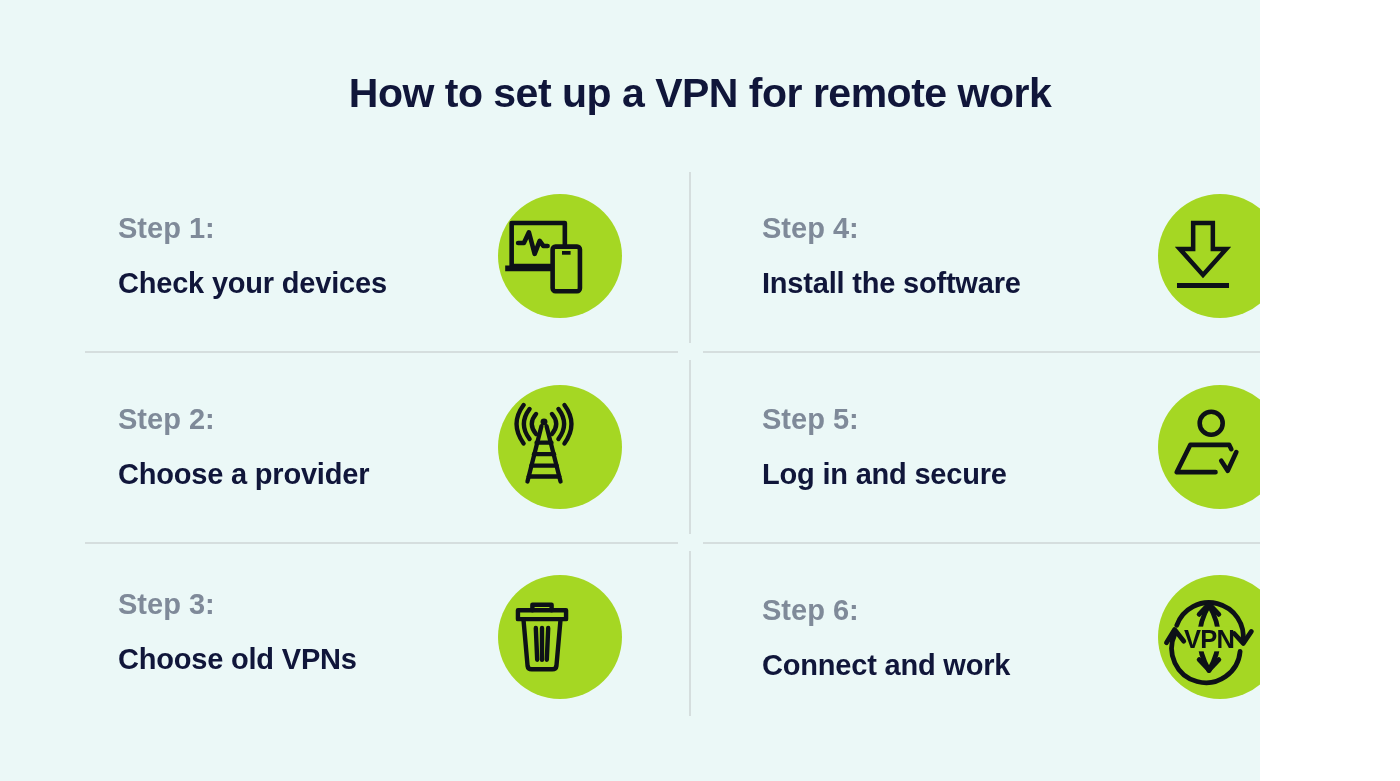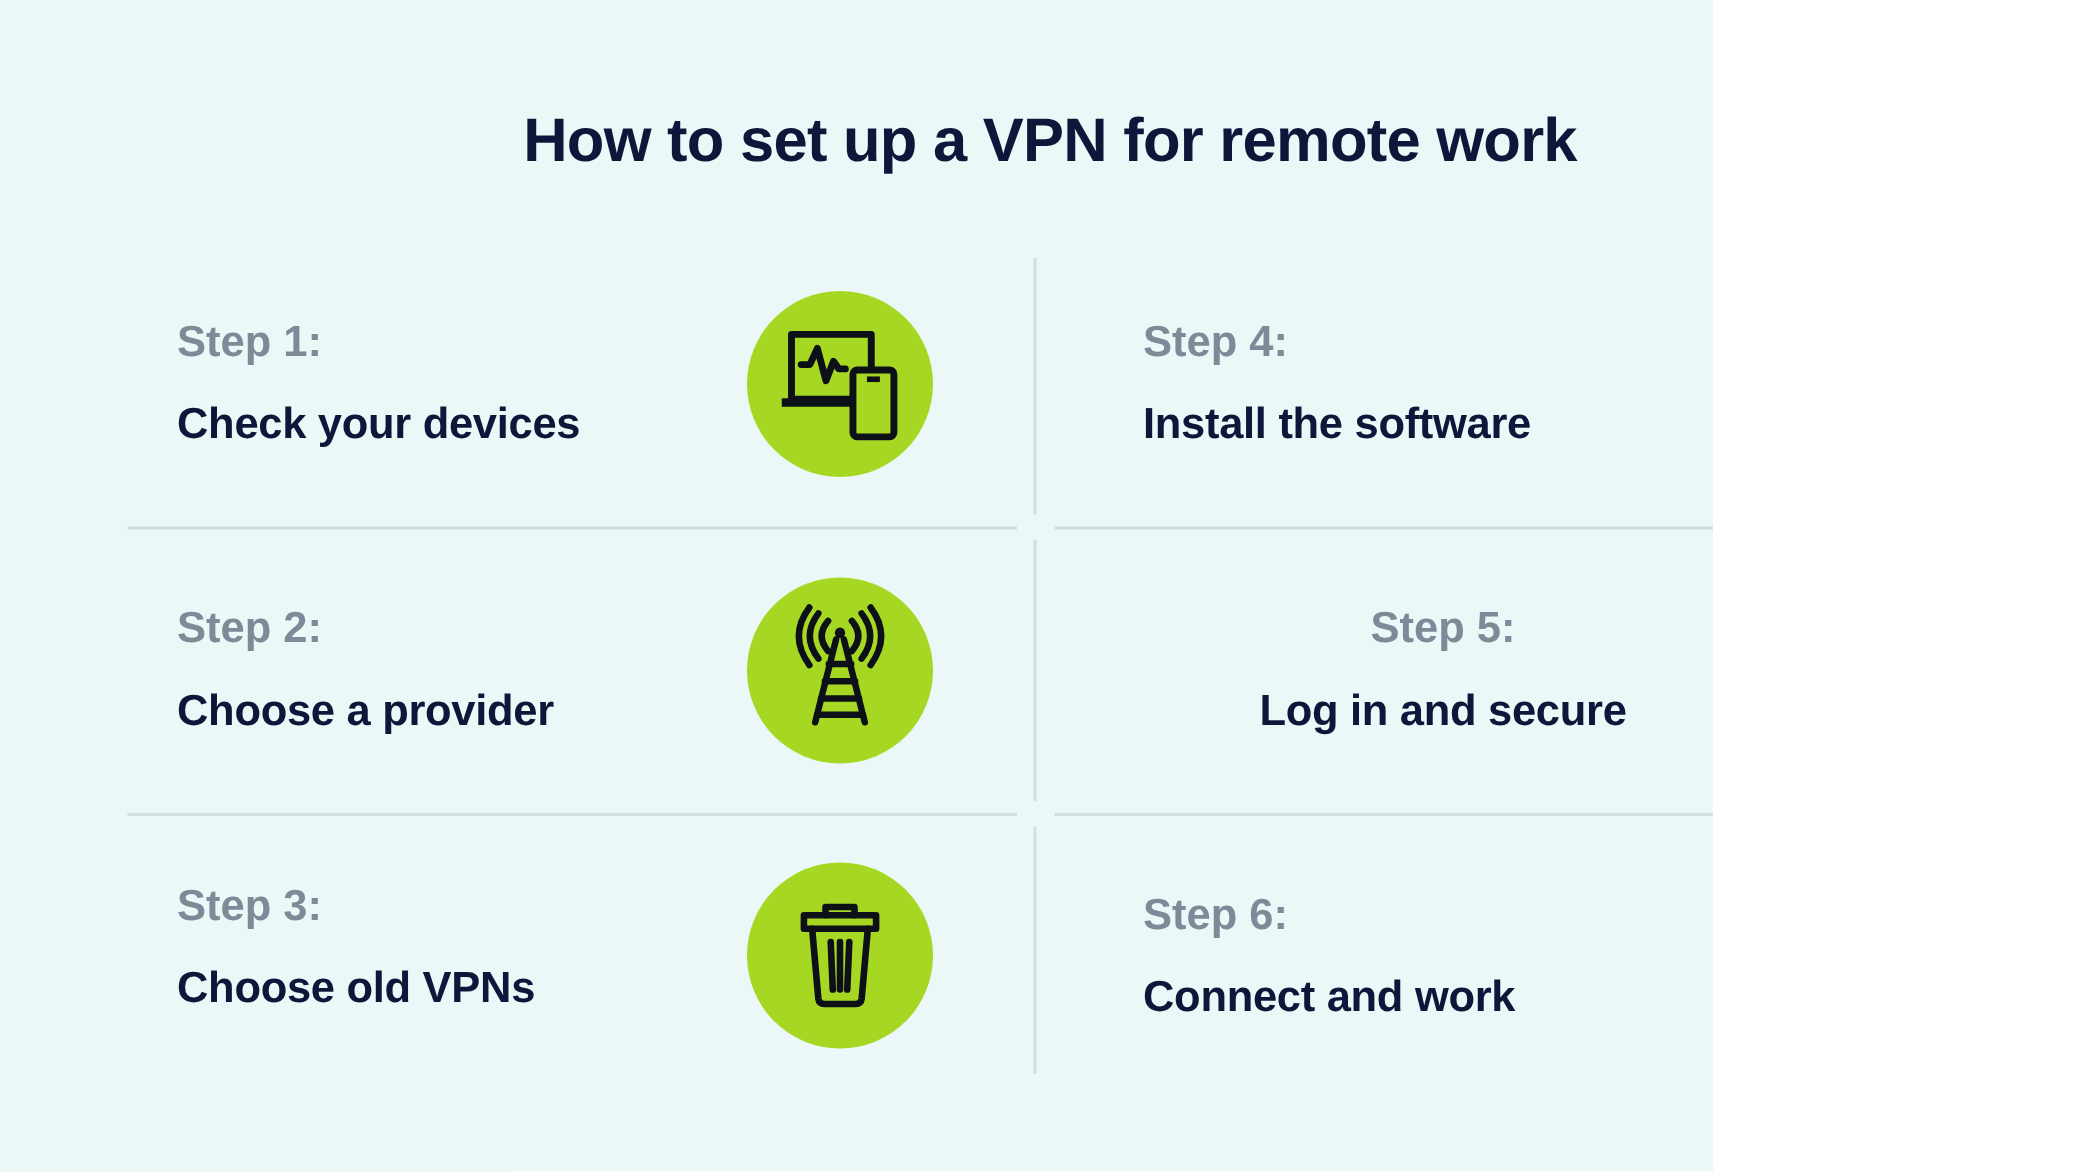--- a/index.html
+++ b/index.html
@@ -7,21 +7,21 @@
     --green:#a5d723;
     --navy:#10163a;
     --gray:#7f8a99;
     --divider:#d5dede;
     --ink:#0d1117;
   }
   *{margin:0;padding:0;box-sizing:border-box;}
   html,body{background:#fff;}
   .canvas{
     position:relative;
-    width:1142px;height:781px;
+    width:1260px;height:781px;
     background:var(--bg);
     overflow:hidden;
     font-family:"Liberation Sans", sans-serif;
   }
   .page-title{
     position:absolute;
     left:0;top:70px;width:1400px;
     text-align:center;
     font-size:41px;font-weight:700;
     letter-spacing:-0.5px;
@@ -35,28 +35,28 @@
   .step .title{
     margin-top:21px;
     font-size:29px;font-weight:700;line-height:34px;
     letter-spacing:-0.2px;
     color:var(--navy);
   }
   .s1{left:118px;top:212px;}
   .s2{left:118px;top:403px;}
   .s3{left:118px;top:588px;}
   .s4{left:762px;top:212px;}
-  .s5{left:762px;top:403px;text-align:center;}
+  .s5{left:762px;top:403px;}
   .s6{left:762px;top:594px;}
 
   .icon-circle{
     position:absolute;
     width:124px;height:124px;border-radius:50%;
     background:var(--green);
-    display:flex;align-items:center;justify-content:center;
+    display:flex;align-items:center;
   }
   .c1{left:498px;top:194px;}
   .c2{left:498px;top:385px;}
   .c3{left:498px;top:575px;}
   .c4{left:1158px;top:194px;}
   .c5{left:1158px;top:385px;}
   .c6{left:1158px;top:575px;}
   .icon-circle svg{display:block;}
 
   .hdiv{position:absolute;height:2px;background:var(--divider);}

